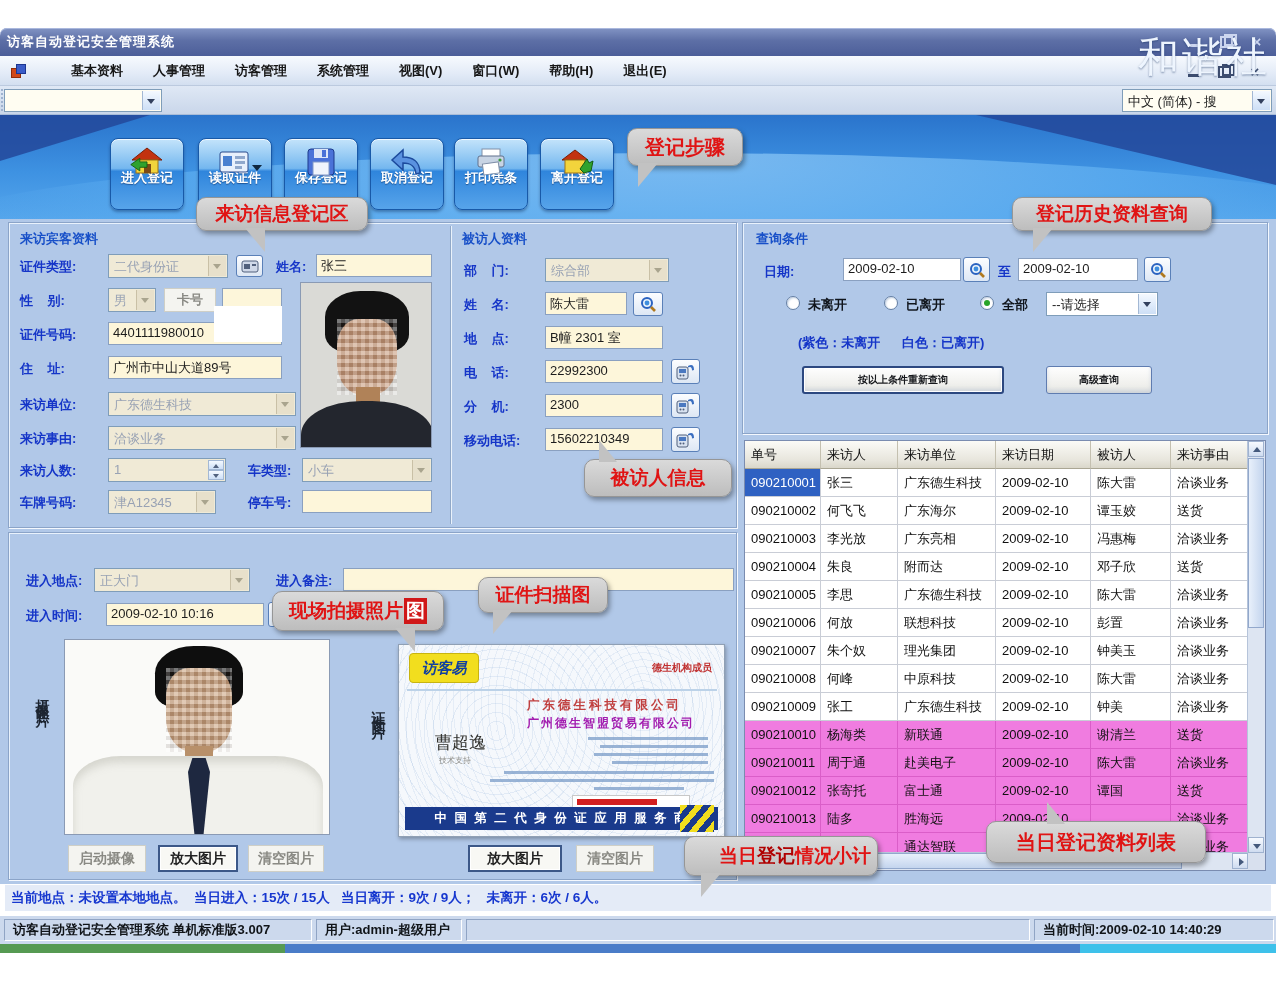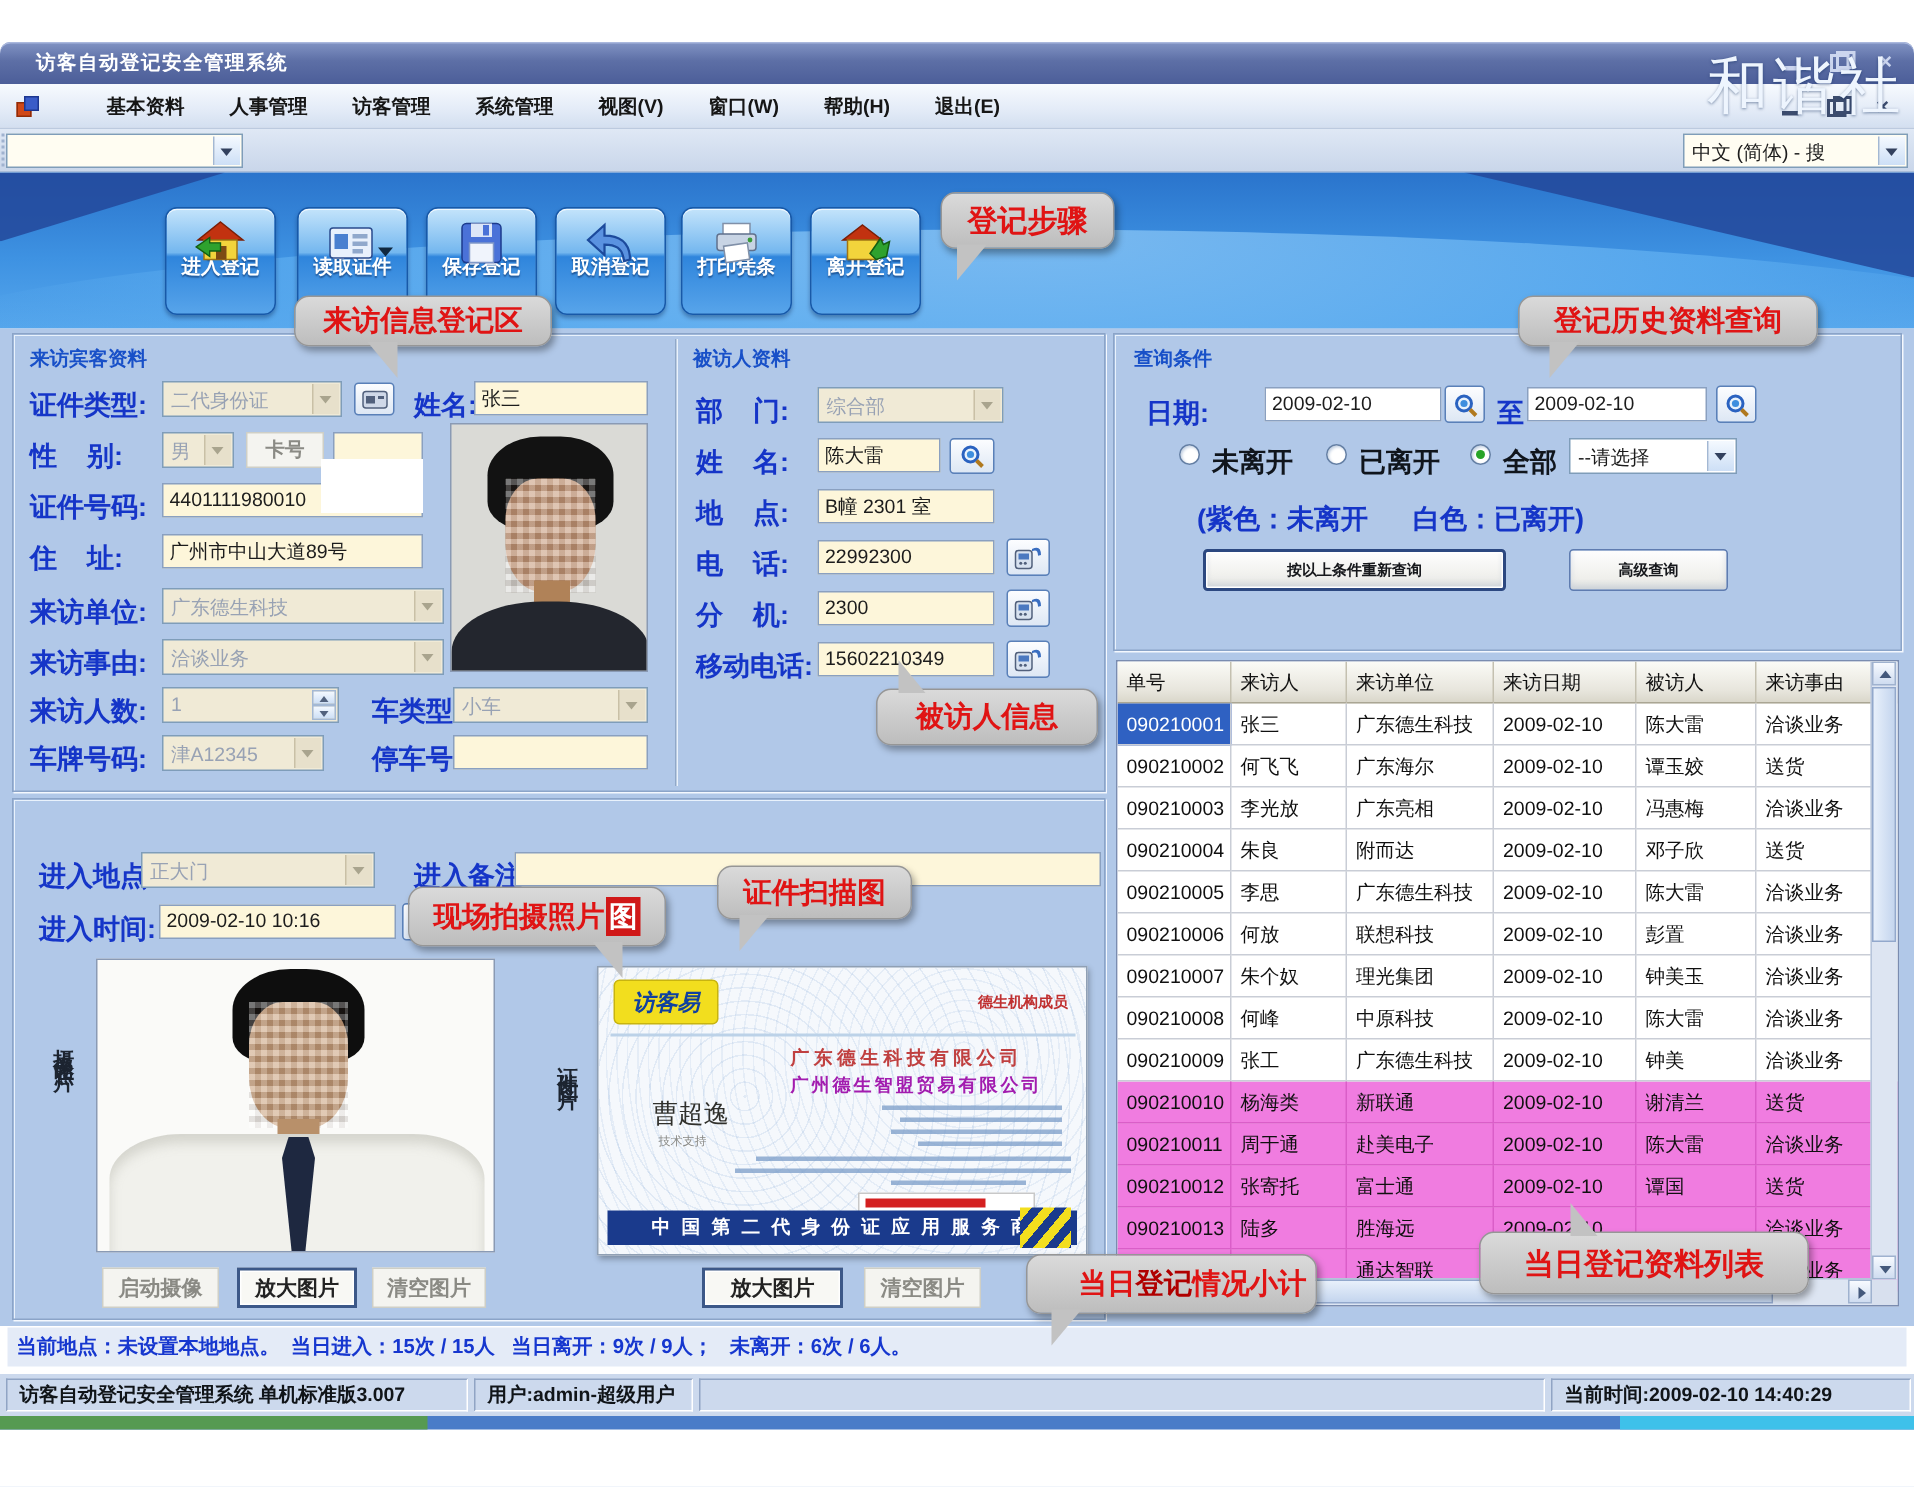--- a/index.html
+++ b/index.html
@@ -4,21 +4,21 @@
 <style>
   html,body{margin:0;padding:0;background:#fff;}
   body{font-family:"Liberation Sans","DejaVu Sans",sans-serif;}
   .screen{position:relative;width:1276px;height:991px;overflow:hidden;background:#fff;}
   .abs{position:absolute;box-sizing:border-box;}
 
   
   .titlebar{left:0;top:28px;width:1276px;height:28px;border-radius:7px 7px 0 0;
     background:linear-gradient(180deg,#8294c4 0%,#5d6fa6 45%,#4c5e99 100%);
     display:flex;align-items:center;box-shadow:inset 0 1px 0 #aab8dd;}
-  .titletext{color:#fff;font-size:13px;font-weight:700;padding-left:24px;letter-spacing:1px;}
+  .titletext{color:#fff;font-size:13px;font-weight:700;padding-left:7px;letter-spacing:1px;}
   .winbtns{position:absolute;right:10px;top:6px;display:flex;gap:12px;align-items:center;}
   .wglyph{width:18px;height:15px;position:relative;cursor:pointer;}
   .g-min::after{content:"";position:absolute;left:2px;bottom:2px;width:11px;height:3px;background:currentColor;}
   .g-restore::after{content:"";position:absolute;left:2px;top:2px;width:9px;height:8px;border:2px solid currentColor;}
   .g-restore::before{content:"";position:absolute;left:6px;top:0px;width:9px;height:8px;border:2px solid currentColor;background:transparent;}
   .g-close{font-size:15px;font-weight:700;line-height:15px;text-align:center;}
   .light{color:#ccd6ef;} .dark{color:#3c4c6e;}
 
   
   .menubar{left:0;top:56px;width:1276px;height:30px;
@@ -66,21 +66,21 @@
     display:flex;flex-direction:column;align-items:center;justify-content:flex-end;}
   .toolbtn .lab{color:#fff;font-size:13px;font-weight:700;padding-bottom:22px;text-shadow:0 1px 1px rgba(0,30,80,.5);}
   .toolbtn .ic{position:absolute;top:8px;left:50%;transform:translateX(-50%);}
   .toolbtn .dd{position:absolute;right:9px;top:26px;border-top:6px solid #102840;
     border-left:5px solid transparent;border-right:5px solid transparent;}
 
   
   .work{left:0;top:219px;width:1276px;height:665px;background:#b1c8e8;}
   .frame{border:1px solid #8ba4c8;box-shadow:inset 1px 1px 0 #e9f2fc,1px 1px 0 #f4f8fe;}
   .gtitle{font-size:13px;font-weight:700;color:#1850c8;}
-  .lbl{font-size:18px;font-weight:700;color:#1535c8;white-space:pre;}
+  .lbl{font-size:13px;font-weight:700;color:#1535c8;white-space:pre;}
   .inp{background:#fdf6da;border:1px solid #8aa0c0;font-size:13px;color:#1c1c1c;padding:2px 4px;height:23px;}
   .inp.white{background:#fff;}
   .redact{background:#fff;}
   .smbtn{background:linear-gradient(180deg,#fcfdff,#dde7f4);border:1px solid #5a80b8;border-radius:3px;cursor:pointer;
     display:flex;align-items:center;justify-content:center;}
   .spin .arw2{position:absolute;right:1px;top:1px;bottom:1px;width:16px;display:flex;flex-direction:column;}
   .spin .arw2 i{flex:1;background:linear-gradient(180deg,#f4f9ff,#cddff6);border:1px solid #a3b8d4;position:relative;}
   .spin .arw2 i::after{content:"";position:absolute;left:4px;top:3px;border-bottom:4px solid #52627e;border-left:3px solid transparent;border-right:3px solid transparent;}
   .spin .arw2 i+i::after{border-bottom:none;border-top:4px solid #52627e;}
   .vdivider{background:#eaf2fb;border-left:1px solid #90a8c8;}

